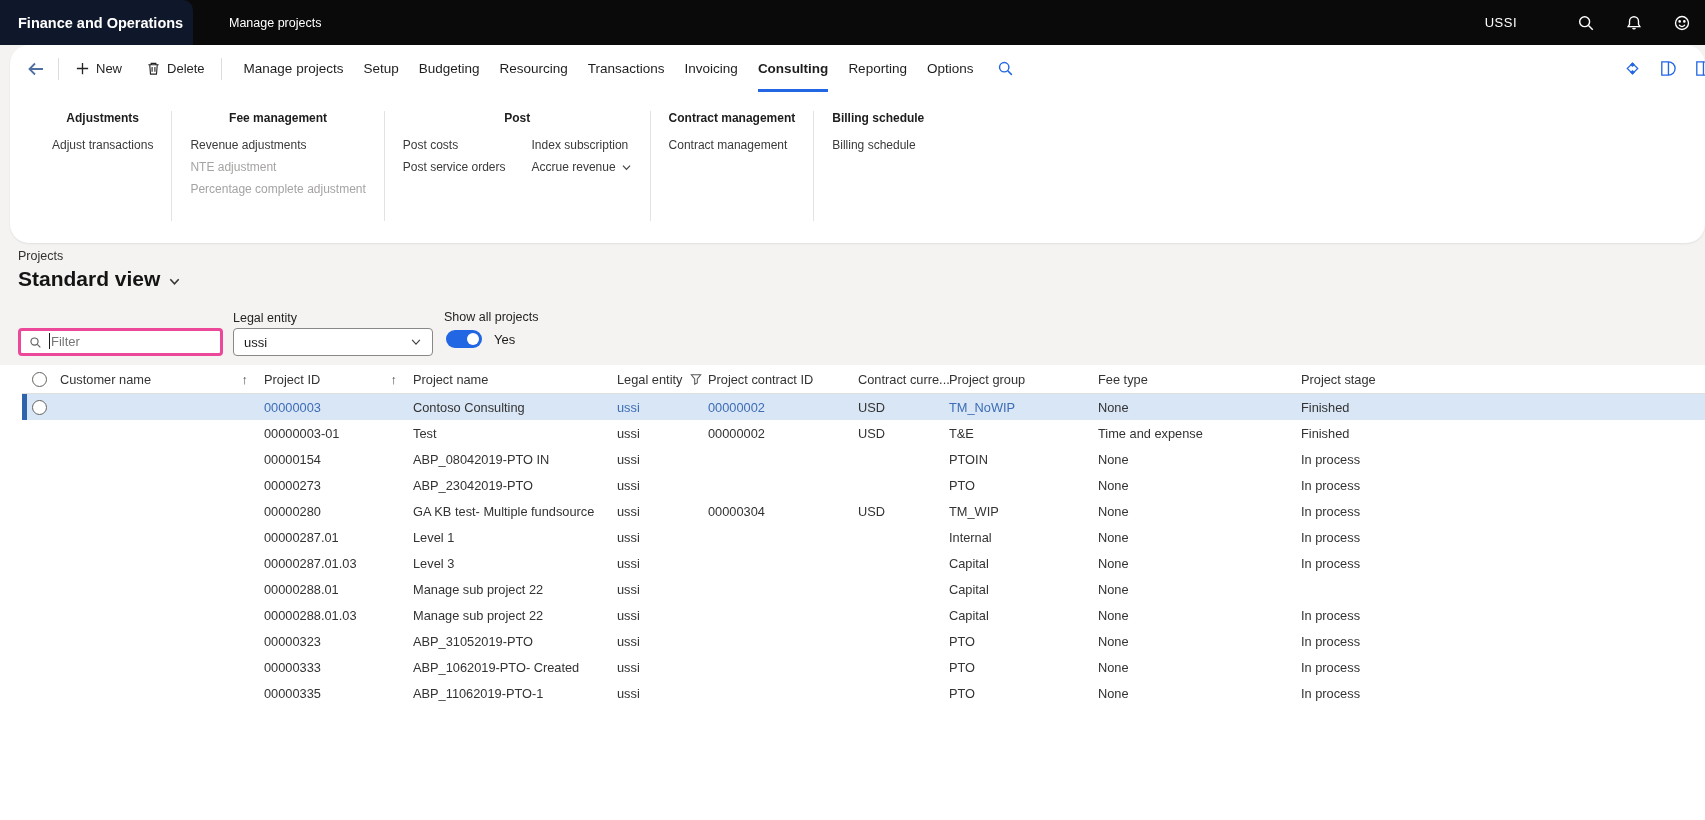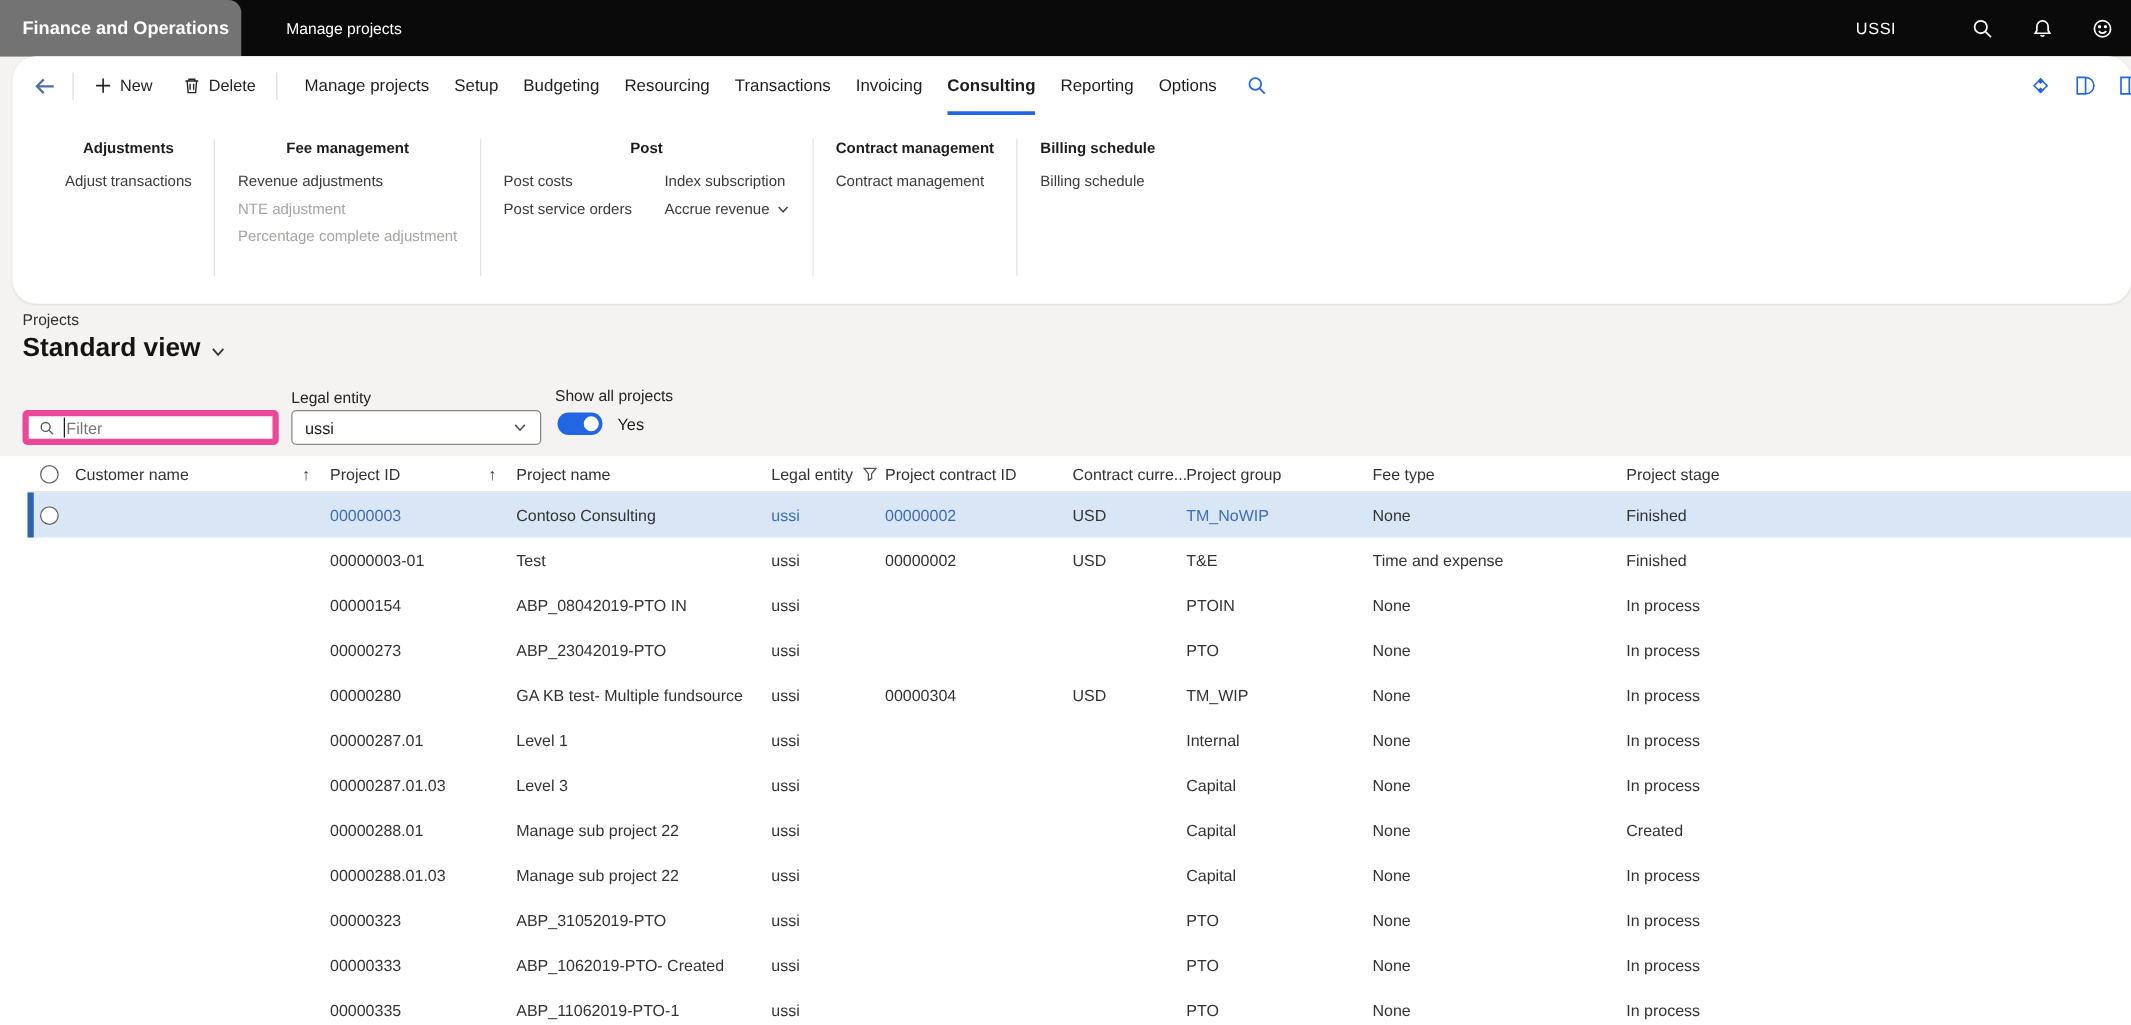--- a/index.html
+++ b/index.html
@@ -1,21 +1,21 @@
 <!DOCTYPE html>
 <html><head>
 <meta charset="utf-8">
 <style>
   html,body{margin:0;padding:0;width:1705px;height:820px;overflow:hidden;
     font-family:"Liberation Sans","DejaVu Sans",sans-serif;background:#f4f3f2;}
   *{box-sizing:border-box;}
 
   
   .topbar{position:absolute;top:0;left:0;width:100%;height:45px;background:#0a0a0a;color:#fff;}
-  .app-tab{position:absolute;left:0;top:0;width:193px;height:45px;background:#737373;
+  .app-tab{position:absolute;left:0;top:0;width:193px;height:45px;background:#0f172a;
     border-top-right-radius:10px;display:flex;align-items:center;padding-left:18px;
     font-size:14.5px;font-weight:700;color:#fff;}
   .tb-title{position:absolute;left:229px;top:0;height:45px;display:flex;align-items:center;font-size:12.5px;}
   .tb-right{position:absolute;right:14px;top:0;height:45px;display:flex;align-items:center;}
   .tb-right .co{font-size:13px;letter-spacing:.5px;margin-right:30px;cursor:pointer;}
   .tb-icon{width:18px;height:18px;margin-left:30px;display:inline-flex;cursor:pointer;}
   .tb-icon svg{width:18px;height:18px;}
 
   
   .card{position:absolute;top:45px;left:10px;right:0;height:198px;background:#fff;
@@ -44,39 +44,39 @@
   .ritem.disabled{color:#a6a4a2;cursor:default;}
   .ritem svg{width:11px;height:11px;}
 
   
   .caption{position:absolute;left:18px;top:249px;font-size:12.5px;color:#323130;}
   .viewrow{position:absolute;left:18px;top:267px;display:flex;align-items:center;gap:8px;cursor:pointer;}
   .viewname{font-size:21px;font-weight:700;color:#141414;}
   .viewrow svg{width:13px;height:13px;margin-top:4px;}
 
   .lbl{position:absolute;font-size:12.5px;color:#242424;}
-  .filter-box{position:absolute;left:18px;top:328px;width:205px;height:28px;border:5px solid #ec4899;
-    border-radius:4px;background:#fff;display:flex;align-items:center;padding:4px 8px;}
+  .filter-box{position:absolute;left:18px;top:328px;width:205px;height:28px;border:3px solid #ec4899;
+    border-radius:4px;background:#fff;display:flex;align-items:flex-end;padding:4px 8px;}
   .filter-box svg{width:13px;height:13px;flex:none;}
   .caret{width:1px;height:16px;background:#1a1a1a;margin-left:7px;}
   .filter-box input{border:none;outline:none;flex:1;font-size:13px;padding:0 0 0 1px;min-width:0;
     font-family:"Liberation Sans","DejaVu Sans",sans-serif;color:#1a1a1a;}
   .filter-box input::placeholder{color:#767574;}
   .combo{position:absolute;left:233px;top:328px;width:200px;height:28px;border:1px solid #8a8886;border-radius:4px;
     background:#fff;display:flex;align-items:center;justify-content:space-between;padding:0 10px;font-size:13px;color:#1a1a1a;cursor:pointer;}
   .combo svg{width:12px;height:12px;}
   .toggle-wrap{position:absolute;left:446px;top:330px;display:flex;align-items:center;gap:12px;}
   .toggle{width:36px;height:18px;border-radius:9px;background:#2266e3;position:relative;cursor:pointer;}
   .toggle .knob{position:absolute;right:3px;top:3px;width:12px;height:12px;border-radius:50%;background:#fff;}
   .toggle-val{font-size:13px;color:#1a1a1a;}
 
   
   .grid{position:absolute;top:365px;left:0;right:0;bottom:0;background:#fff;}
   .grow{display:grid;grid-template-columns:38px 204px 149px 204px 91px 150px 91px 149px 203px auto;
-    align-items:center;margin-left:22px;height:36px;position:relative;}
+    align-items:center;margin-left:22px;height:26px;position:relative;}
   .grow.head{height:29px;border-bottom:1px solid #e1dfdd;font-size:12.5px;color:#1d1d1d;}
   .grow.head .gcell{font-weight:400;}
   .gcell{font-size:12.8px;color:#333;white-space:nowrap;overflow:hidden;padding-right:10px;display:flex;align-items:center;}
   .gcell.split{justify-content:space-between;padding-right:16px;}
   .gcell .funnel{margin-left:8px;display:inline-flex;}
   .sort-arrow{color:#444;font-size:13px;font-weight:400;}
   .selcircle{width:15px;height:15px;border:1px solid #65635f;border-radius:50%;margin-left:10px;cursor:pointer;background:#fff;}
   .grow.selected{background:#d8e6f6;}
   .grow.selected::before{content:"";position:absolute;left:0;top:0;bottom:0;width:5px;background:#2e63ad;}
   .grow .link{color:#3e6db5;cursor:pointer;}
@@ -552,23 +552,20 @@
       </div>
       <div class="gcell">
         <span></span>
       </div>
       <div class="gcell">
         <span>Capital</span>
       </div>
       <div class="gcell">
         <span>None</span>
       </div>
-      <div class="gcell">
-        <span>Created</span>
-      </div>
     </div>
     <div class="grow">
       <div class="gcell"></div>
       <div class="gcell">
         <span></span>
       </div>
       <div class="gcell">
         <span>00000288.01.03</span>
       </div>
       <div class="gcell">

